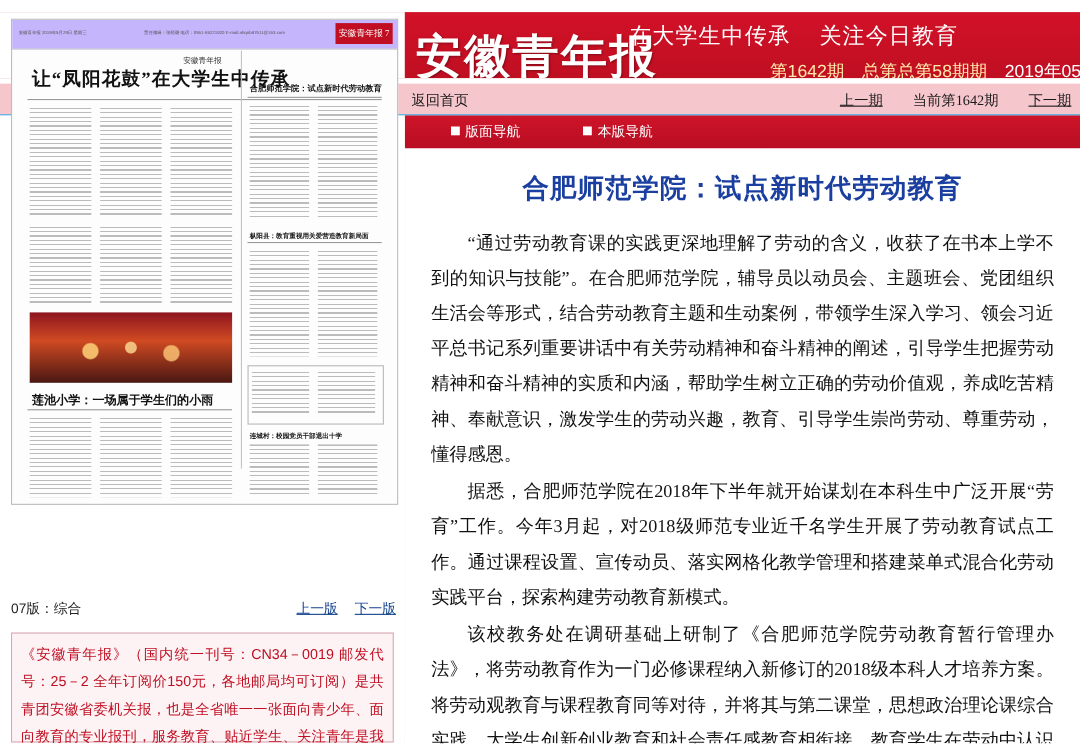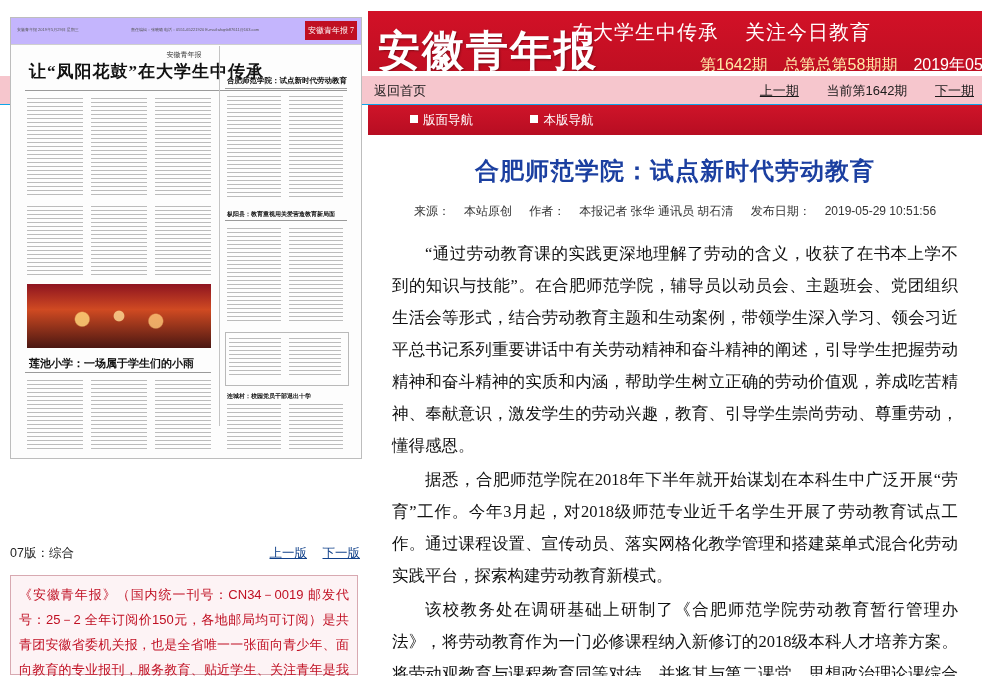--- a/index.html
+++ b/index.html
@@ -76,20 +76,21 @@
   }
 
   
   .navbar {
     position: absolute;
     left: 0; top: 76px;
     width: 982px;
     height: 28px;
     background: #f6c6cd;
     border-bottom: 1px solid #0ea5e9;
+    font-family: Liberation Serif, serif;
   }
   .navbar .home-link {
     position: absolute;
     left: 374px;
     top: 6px;
     font-size: 13px;
     color: #1a1a1a;
     text-decoration: none;
     cursor: pointer;
   }
@@ -449,25 +450,20 @@
         <a>上一版</a>
         <a>下一版</a>
       </span>
     </div>
 
     <div class="promo">《安徽青年报》（国内统一刊号：CN34－0019 邮发代号：25－2 全年订阅价150元，各地邮局均可订阅）是共青团安徽省委机关报，也是全省唯一一张面向青少年、面向教育的专业报刊，服务教育、贴近学生、关注青年是我们的办报</div>
   </div>
 
   <div class="article">
     <div class="art-title">合肥师范学院：试点新时代劳动教育</div>
-    <div class="art-meta">
-      <span>来源：</span><span>本站原创</span>
-      <span>作者：</span><span>本报记者 张华 通讯员 胡石清</span>
-      <span>发布日期：</span><span>2019-05-29 10:51:56</span>
-    </div>
     <div class="art-body">
       <p>“通过劳动教育课的实践更深地理解了劳动的含义，收获了在书本上学不到的知识与技能”。在合肥师范学院，辅导员以动员会、主题班会、党团组织生活会等形式，结合劳动教育主题和生动案例，带领学生深入学习、领会习近平总书记系列重要讲话中有关劳动精神和奋斗精神的阐述，引导学生把握劳动精神和奋斗精神的实质和内涵，帮助学生树立正确的劳动价值观，养成吃苦精神、奉献意识，激发学生的劳动兴趣，教育、引导学生崇尚劳动、尊重劳动，懂得感恩。</p>
       <p>据悉，合肥师范学院在2018年下半年就开始谋划在本科生中广泛开展“劳育”工作。今年3月起，对2018级师范专业近千名学生开展了劳动教育试点工作。通过课程设置、宣传动员、落实网格化教学管理和搭建菜单式混合化劳动实践平台，探索构建劳动教育新模式。</p>
       <p>该校教务处在调研基础上研制了《合肥师范学院劳动教育暂行管理办法》，将劳动教育作为一门必修课程纳入新修订的2018级本科人才培养方案。将劳动观教育与课程教育同等对待，并将其与第二课堂，思想政治理论课综合实践，大学生创新创业教育和社会责任感教育相衔接，教育学生在劳动中认识自我，以劳树德，以劳增智，以劳育美，增强学生在学习、生活中面对各种挑战的勇气和克服困难的决心。</p>
     </div>
   </div>
 
 </div>
 
 </body></html>

